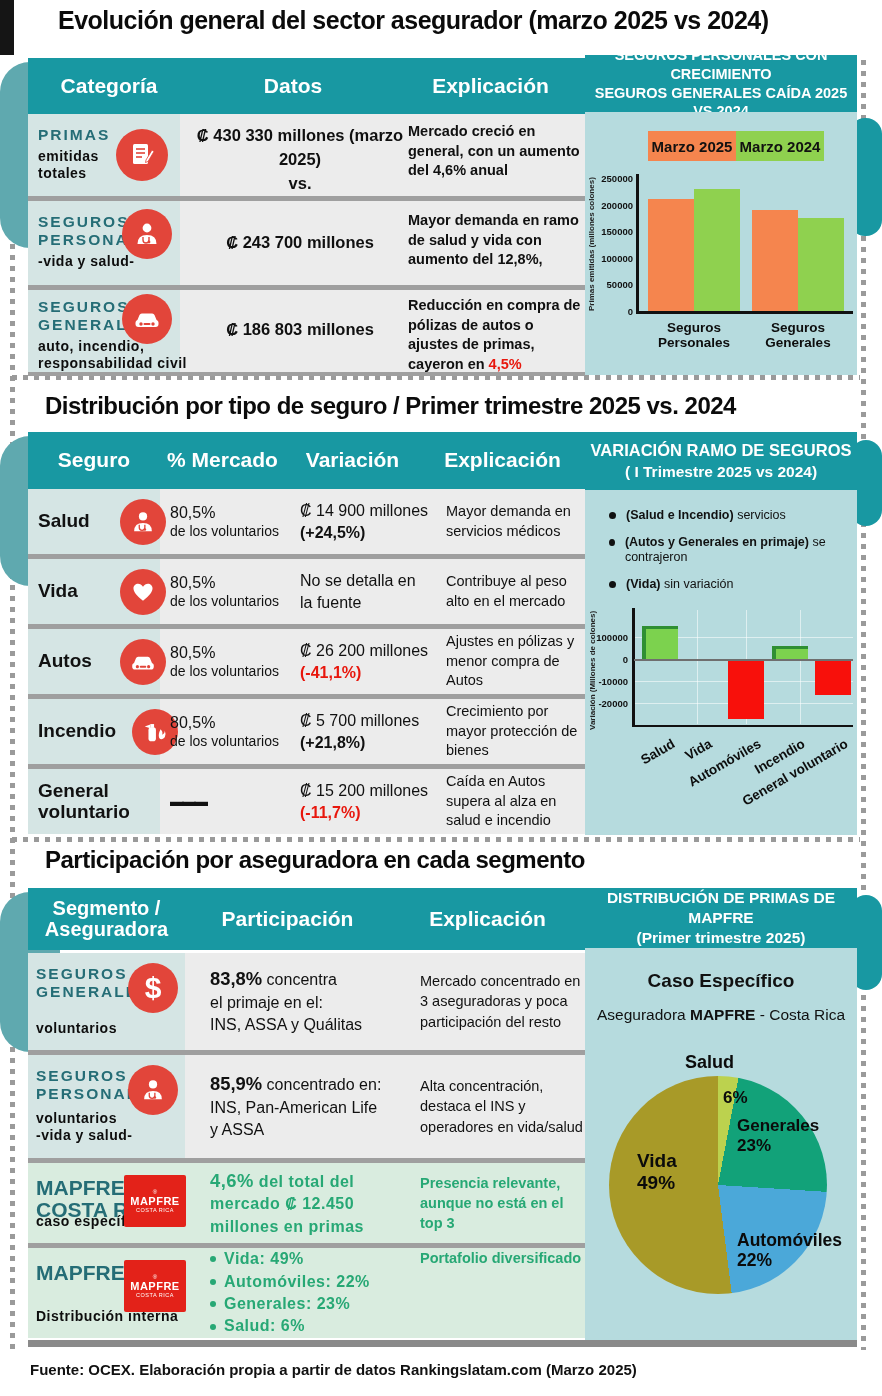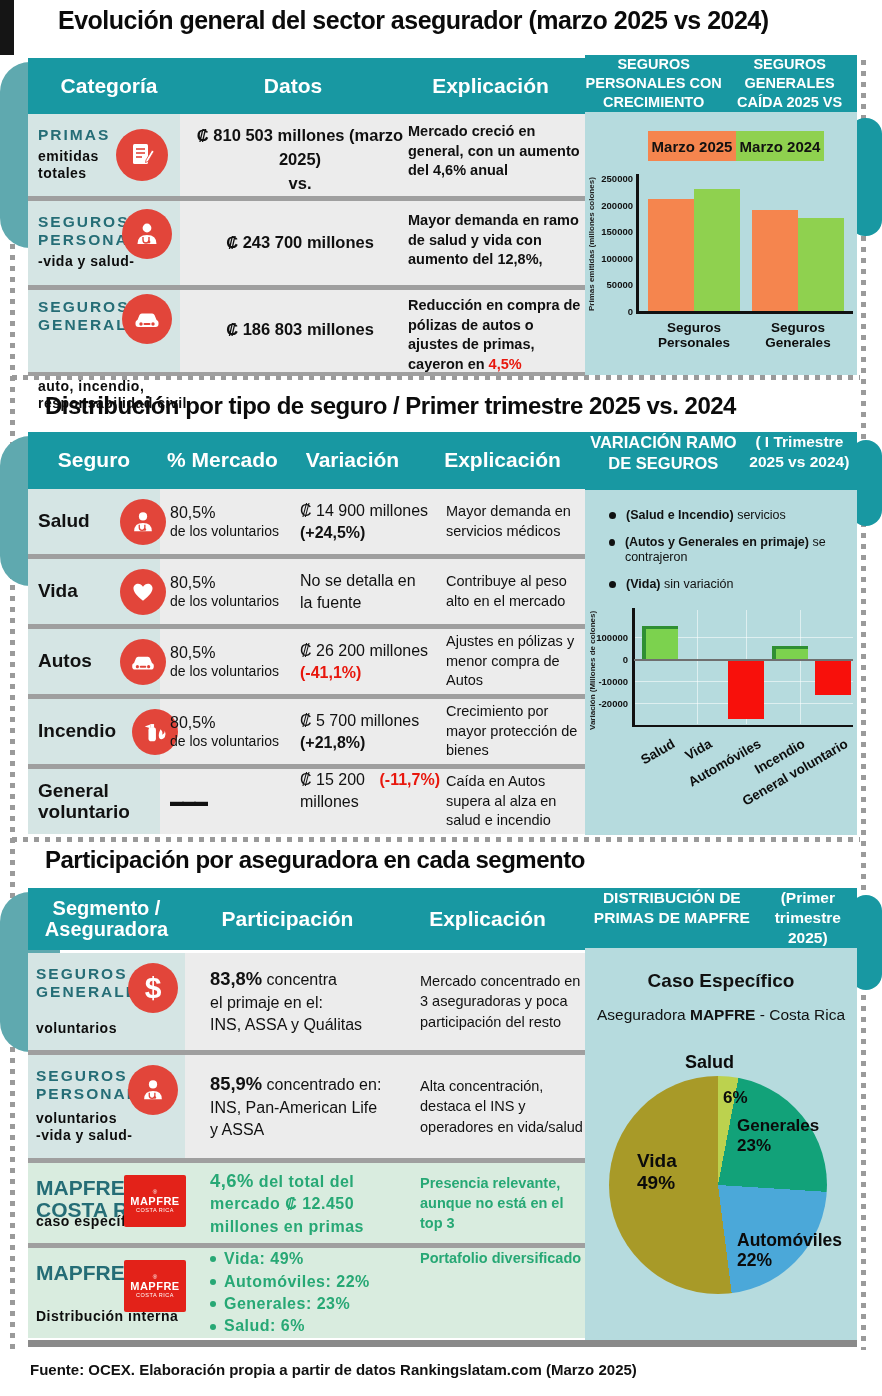--- a/index.html
+++ b/index.html
@@ -25,21 +25,21 @@
   .label-teal span{display:block;color:#256d76;font-weight:bold;font-size:15.5px;letter-spacing:2px;line-height:1.15;}
   .label-teal.big span{font-size:21px;letter-spacing:0px;line-height:1.05;}
   .label-black span{display:block;color:#0d0d0d;font-weight:bold;font-size:14px;letter-spacing:0.5px;line-height:1.2;}
   .icon-circle{border-radius:50%;background:#e2453a;display:flex;align-items:center;justify-content:center;}
   .datos{font-size:16.5px;font-weight:bold;color:#101010;text-align:center;line-height:1.45;}
   .expl{font-size:14.5px;font-weight:bold;color:#101010;line-height:1.35;}
   .seg-b{font-weight:bold;}
   .seg-r{color:#e8170d;}
   
   .panel-head{background:#1898A2;color:#fff;font-weight:bold;text-align:center;
-              display:flex;flex-direction:row;justify-content:center;line-height:1.3;}
+              display:flex;flex-direction:column;justify-content:center;line-height:1.3;}
   .panel-body{background:#b6dbde;}
   .ylab{color:#222;font-size:8px;font-weight:bold;writing-mode:vertical-rl;transform:rotate(180deg);text-align:center;}
   .tick{font-size:9.5px;font-weight:bold;color:#111;text-align:right;}
   .axis{background:#111;}
   .catlab{font-weight:bold;font-size:13.5px;color:#0d0d0d;text-align:center;line-height:1.1;white-space:pre-line;}
   .rotlab{font-weight:bold;font-size:13.5px;color:#0d0d0d;text-align:right;transform:rotate(-30deg);transform-origin:100% 0;white-space:nowrap;}
   .legend-box{height:30px;display:flex;align-items:center;justify-content:center;font-weight:bold;font-size:15px;color:#111;}
   .bullet-dot{width:7px;height:7px;border-radius:50%;background:#111;}
   .bullet-txt{font-size:12.5px;color:#111;line-height:1.2;}
   
@@ -86,21 +86,21 @@
     <div class="abs icon-circle" style="left:88px;top:15px;width:52px;height:52px;">
       <svg width="30" height="30" viewBox="0 0 30 30">
           <rect x="6" y="4" width="15" height="20" rx="1.5" fill="#fff"></rect>
           <line x1="9" y1="9" x2="18" y2="9" stroke="#e2453a" stroke-width="1.6"></line>
           <line x1="9" y1="13" x2="18" y2="13" stroke="#e2453a" stroke-width="1.6"></line>
           <line x1="9" y1="17" x2="15" y2="17" stroke="#e2453a" stroke-width="1.6"></line>
           <polygon points="19,20 25,10 27,11.5 21,21.5 18.5,22.5" fill="#fff" stroke="#e2453a" stroke-width="0.8"></polygon>
         </svg>
     </div>
     <div class="abs datos" style="left:157px;top:10px;width:230px;">
-        <span style="display: block;">₡ 810 503 millones  (marzo 2025)</span>
+        <span style="display: block;">₡ 430 330 millones  (marzo 2025)</span>
         <span style="display: block;">vs.</span>
         <span style="display: block;">₡ 411 632 millones  (marzo 2024)</span>
       </div>
     <div class="abs expl" style="left:380px;top:8px;width:172px;"><span>Mercado creció en  general, con un aumento del </span><span class="seg-b">4,6%</span><span> anual</span></div>
   </div>
   <div class="abs divider" style="left:28px;top:196px;width:557px;height:5px;"></div>
 
   <div class="abs" style="left:28px;top:201px;width:557px;height:84px;">
     <div class="abs cell-label-bg" style="left:0;top:0;width:152px;height:84px;"></div>
     <div class="abs cell-data-bg" style="left:152px;top:0;width:405px;height:84px;"></div>
@@ -127,21 +127,21 @@
   <div class="abs divider" style="left:28px;top:285px;width:557px;height:5px;"></div>
 
   <div class="abs" style="left:28px;top:290px;width:557px;height:82px;">
     <div class="abs cell-label-bg" style="left:0;top:0;width:152px;height:82px;"></div>
     <div class="abs cell-data-bg" style="left:152px;top:0;width:405px;height:82px;"></div>
     <div class="abs label-teal" style="left:10px;top:8px;">
         <span style="display: block;">SEGUROS</span>
         <span style="display: block;">GENERALES</span>
       </div>
     <div class="abs label-black" style="left:10px;top:48px;">
-        <span style="display: block; margin-top: 40px;">auto, incendio,</span>
+        <span style="display: block;">auto, incendio,</span>
         <span style="display: block;">responsabilidad civil</span>
       </div>
     <div class="abs icon-circle" style="left:94px;top:4px;width:50px;height:50px;">
       <svg width="32" height="32" viewBox="0 0 32 32">
           <path d="M6 18 l2.5-6 a2.5 2.5 0 0 1 2.3-1.6 h10.4 a2.5 2.5 0 0 1 2.3 1.6 l2.5 6 z" fill="#fff"></path>
           <rect x="4.5" y="17" width="23" height="7" rx="3" fill="#fff"></rect>
           <circle cx="10" cy="21" r="1.7" fill="#e2453a"></circle>
           <circle cx="22" cy="21" r="1.7" fill="#e2453a"></circle>
           <rect x="12.5" y="20" width="7" height="2" rx="1" fill="#e2453a"></rect>
         </svg>
@@ -303,21 +303,21 @@
       <div class="abs" style="left: 28px; top: 769px; width: 557px; height: 65px;">
         <div class="abs cell-label-bg" style="left:0;top:0;width:132px;height:65px;"></div>
         <div class="abs cell-data-bg" style="left:132px;top:0;width:425px;height:65px;"></div>
         <div class="abs" style="left: 10px; top: 0px; height: 65px; display: flex; flex-direction: column; justify-content: center; font-weight: bold; font-size: 19px; line-height: 1.1;">
           <span>General</span>
           <span>voluntario</span>
         </div>
         <div class="abs" style="left: 142px; top: 0px; width: 125px; height: 65px; display: flex; flex-direction: column; justify-content: center; line-height: 1.25;">
           <span style="font-weight: bold; font-size: 14px; letter-spacing: -2px;">▬▬▬</span>
         </div>
-        <div class="abs" style="left: 272px; top: 0px; width: 140px; height: 65px; display: flex; justify-content: center; font-size: 16px; line-height: 1.35;">
+        <div class="abs" style="left: 272px; top: 0px; width: 140px; height: 65px; display: flex; flex-direction: column; justify-content: center; font-size: 16px; line-height: 1.35;">
           <div><span>₡ 15 200 millones</span></div>
           <div><span class="seg-b seg-r">(-11,7%)</span></div>
         </div>
         <div class="abs expl" style="left: 418px; top: 0px; width: 138px; height: 65px; display: flex; flex-direction: column; justify-content: center; font-weight: normal; font-size: 14.5px;">
           <div><span>Caída en Autos supera al alza en salud e incendio</span></div>
         </div>
       </div>
     </div>
 
   <div class="abs panel-head" style="left:585px;top:432px;width:272px;height:58px;">

